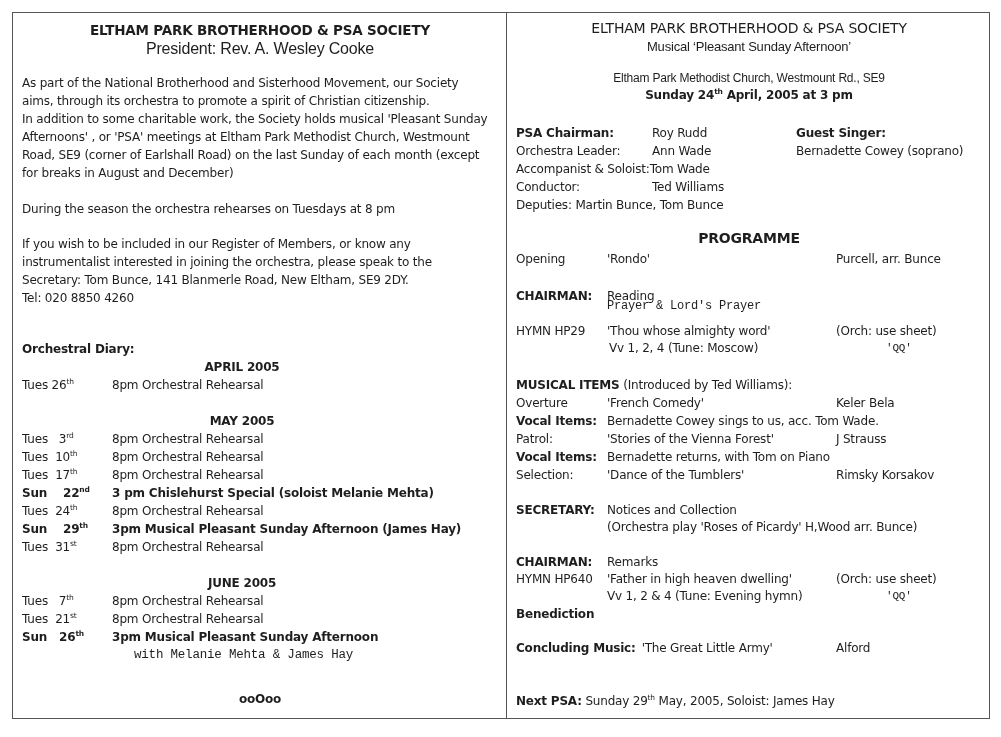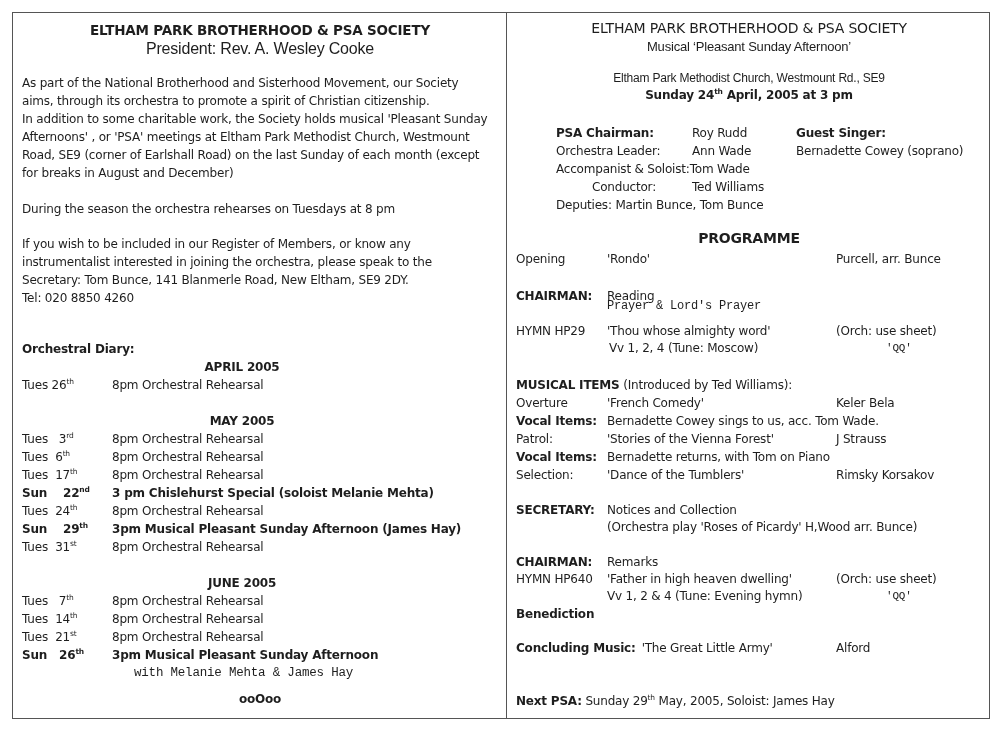--- a/index.html
+++ b/index.html
@@ -48,49 +48,48 @@
   </div>
 
   <div class="abs b line" style="left:8px; top:328px;">Orchestral Diary:</div>
 
   <div id="diary" class="abs" style="left:8px; top:346px; width:480px;">
       <div class="line b" style="text-align: center; padding-right: 40px;">APRIL 2005</div>
       <div class="line"><span style="display: inline-block; width: 90px; white-space: pre;"><span>Tues 26</span><sup>th</sup></span><span>8pm Orchestral Rehearsal</span></div>
       <div style="height: 18px;"></div>
       <div class="line b" style="text-align: center; padding-right: 40px;">MAY 2005</div>
       <div class="line"><span style="display: inline-block; width: 90px; white-space: pre;"><span>Tues   3</span><sup>rd</sup></span><span>8pm Orchestral Rehearsal</span></div>
-      <div class="line"><span style="display: inline-block; width: 90px; white-space: pre;"><span>Tues  6</span><sup>th</sup></span><span>8pm  Orchestral Rehearsal</span></div>
+      <div class="line"><span style="display: inline-block; width: 90px; white-space: pre;"><span>Tues  10</span><sup>th</sup></span><span>8pm  Orchestral Rehearsal</span></div>
       <div class="line"><span style="display: inline-block; width: 90px; white-space: pre;"><span>Tues  17</span><sup>th</sup></span><span>8pm  Orchestral Rehearsal</span></div>
       <div class="line" style="font-weight: bold;"><span style="display: inline-block; width: 90px; white-space: pre;"><span>Sun    22</span><sup>nd</sup></span><span>3 pm Chislehurst Special (soloist Melanie Mehta)</span></div>
       <div class="line"><span style="display: inline-block; width: 90px; white-space: pre;"><span>Tues  24</span><sup>th</sup></span><span>8pm  Orchestral Rehearsal</span></div>
       <div class="line" style="font-weight: bold;"><span style="display: inline-block; width: 90px; white-space: pre;"><span>Sun    29</span><sup>th</sup></span><span>3pm Musical Pleasant Sunday Afternoon (James Hay)</span></div>
       <div class="line"><span style="display: inline-block; width: 90px; white-space: pre;"><span>Tues  31</span><sup>st</sup></span><span>8pm Orchestral Rehearsal</span></div>
       <div style="height: 18px;"></div>
       <div class="line b" style="text-align: center; padding-right: 40px;">JUNE 2005</div>
       <div class="line"><span style="display: inline-block; width: 90px; white-space: pre;"><span>Tues   7</span><sup>th</sup></span><span>8pm Orchestral Rehearsal</span></div>
-      <div class="line"><span style="display: inline-block; width: 90px; white-space: pre;"><span>Tues  14</span><sup>th</sup></span><span>8pm Orchestral Rehearsal</span></div>
       <div class="line"><span style="display: inline-block; width: 90px; white-space: pre;"><span>Tues  21</span><sup>st</sup></span><span>8pm Orchestral Rehearsal</span></div>
       <div class="line" style="font-weight: bold;"><span style="display: inline-block; width: 90px; white-space: pre;"><span>Sun   26</span><sup>th</sup></span><span>3pm Musical Pleasant Sunday Afternoon</span></div>
       <div class="line mono" style="padding-left: 112px; font-size: 12.5px;">with Melanie Mehta &amp; James Hay</div>
     </div>
 
   <div class="abs center b" style="top:680px; font-size:12px;">ooOoo</div>
 </div>
 
 <div class="panel right comic" style="height:707px;">
   <div class="abs center" style="top:8px; font-size:14px;">ELTHAM PARK  BROTHERHOOD &amp; PSA SOCIETY</div>
   <div class="abs center arial" style="top:27px; font-size:13px;">Musical ‘Pleasant Sunday Afternoon’</div>
   <div class="abs center arial" style="top:59px; font-size:12px;">Eltham Park Methodist Church, Westmount Rd., SE9</div>
   <div class="abs center b" style="top:76px; font-size:12px;"><span>Sunday 24</span><sup>th</sup><span> April, 2005 at 3 pm</span></div>
 
-  <div class="abs" style="left:8px; top:112px;margin-left:40px;">
+  <div class="abs" style="left:8px; top:112px;">
     <div class="line"><span class="b" style="display:inline-block;width:136px;">PSA Chairman:</span><span>Roy Rudd</span></div>
     <div class="line"><span style="display:inline-block;width:136px;">Orchestra Leader:</span><span>Ann Wade</span></div>
     <div class="line"><span style="display:inline-block;">Accompanist &amp; Soloist:</span><span>Tom Wade</span></div>
-    <div class="line"><span style="display:inline-block;width:136px;text-align:center;">Conductor:</span><span>Ted Williams</span></div>
+    <div class="line"><span style="display:inline-block;width:136px;">Conductor:</span><span>Ted Williams</span></div>
     <div class="line">Deputies: Martin Bunce, Tom Bunce</div>
   </div>
   <div class="abs" style="left:288px; top:112px;">
     <div class="line b">Guest Singer:</div>
     <div class="line">Bernadette Cowey (soprano)</div>
   </div>
 
   <div class="abs center b" style="top:218px; font-size:14px;">PROGRAMME</div>
 
   <div class="abs line" style="left:8px; top:238px;">Opening</div>

